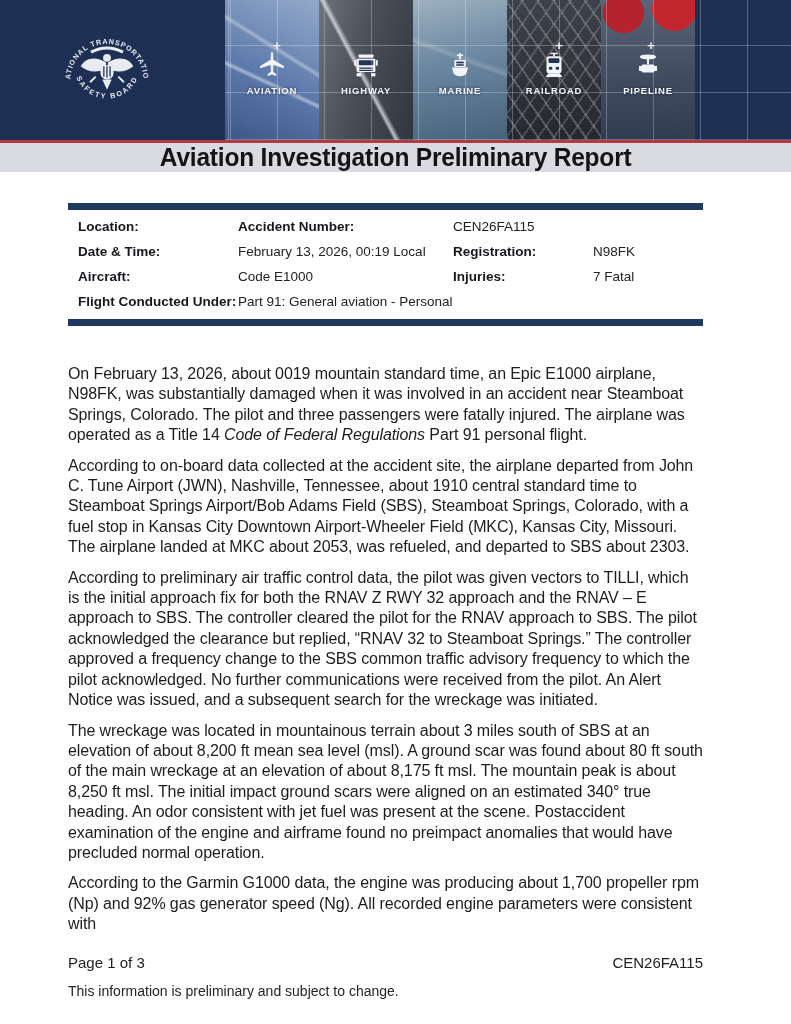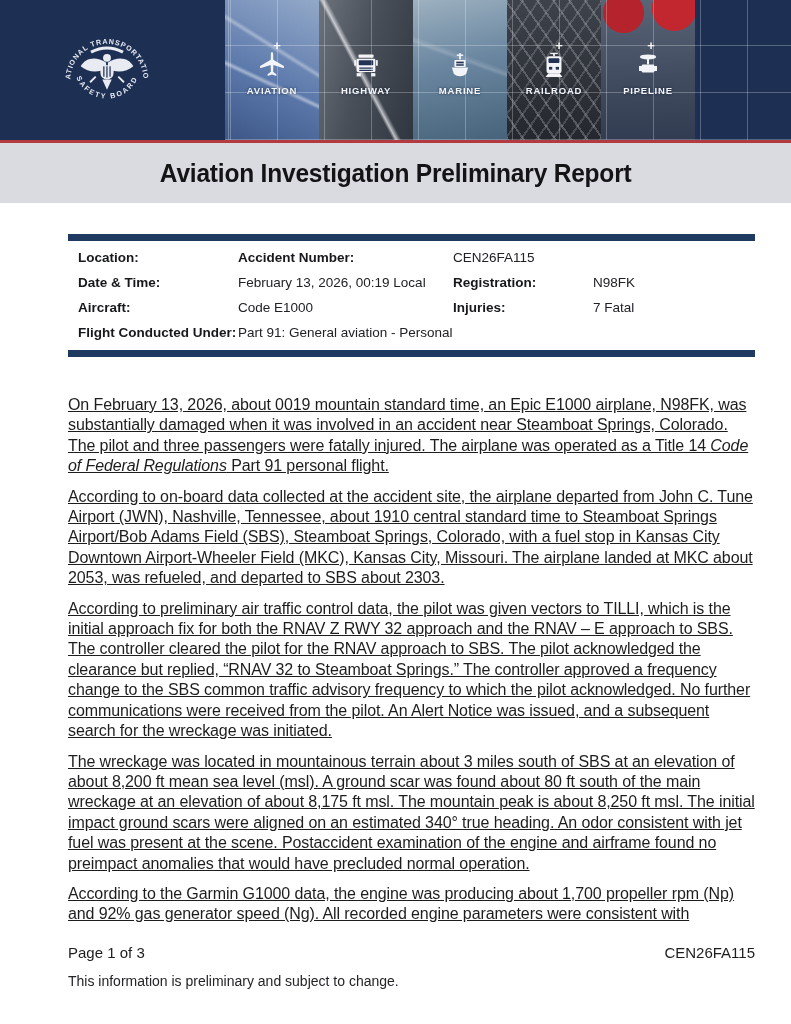--- a/index.html
+++ b/index.html
@@ -37,32 +37,32 @@
     background-image:
       repeating-linear-gradient(to right, rgba(255,255,255,.26) 0 1px, transparent 1px 47px),
       repeating-linear-gradient(to bottom, rgba(255,255,255,.26) 0 1px, transparent 1px 47px);
     background-position:5px 45px;}
   .plus-mark{position:absolute;color:rgba(255,255,255,.95);font-size:13px;font-weight:bold;line-height:1;transform:translate(-50%,-50%);}
   .mode-icon{width:30px;height:30px;margin-top:6px;}
   .mode-label{margin-top:5px;color:#f2f4f8;font-size:9.5px;font-weight:bold;letter-spacing:.8px;text-shadow:0 0 3px rgba(10,20,40,.8);}
 
   
   .red-rule{height:3px;background:#b23a40;}
-  .title-band{height:60px;background:#dadae1;display:flex;align-items:center;justify-content:center;}
+  .title-band{height:29px;background:#dadae1;display:flex;align-items:center;justify-content:center;}
   .title-band h1{margin:0;font-size:25px;font-weight:bold;color:#141416;letter-spacing:-.2px;transform:scaleX(.98);}
 
   
-  .content{padding:0 36px 0 68px;}
+  .content{padding:0 88px 0 68px;}
 
   .info-table{margin-top:31px;border-top:7px solid #1e3a60;border-bottom:7px solid #1e3a60;padding:4px 0 5px 0;}
   .info-row{display:grid;grid-template-columns:160px 215px 140px 1fr;padding:0 0 0 10px;line-height:25px;font-size:13.5px;}
   .info-label{font-weight:bold;color:#16181c;}
   .info-value{color:#202226;}
 
-  .body-text{margin-top:38px;text-decoration:underline;}
+  .body-text{margin-top:38px;}
   .body-text p{margin:0 0 10px 0;font-size:16px;line-height:20.4px;letter-spacing:-.1px;color:#1d1d1f;}
   .body-text em{font-style:italic;}
 
   .footer-row{display:flex;justify-content:space-between;align-items:baseline;margin-top:19px;font-size:15px;color:#1d1d1f;}
   .disclaimer{margin-top:12px;font-size:14px;color:#222428;}
 </style>
 </head>
 <body>
 
 <div class="page">

